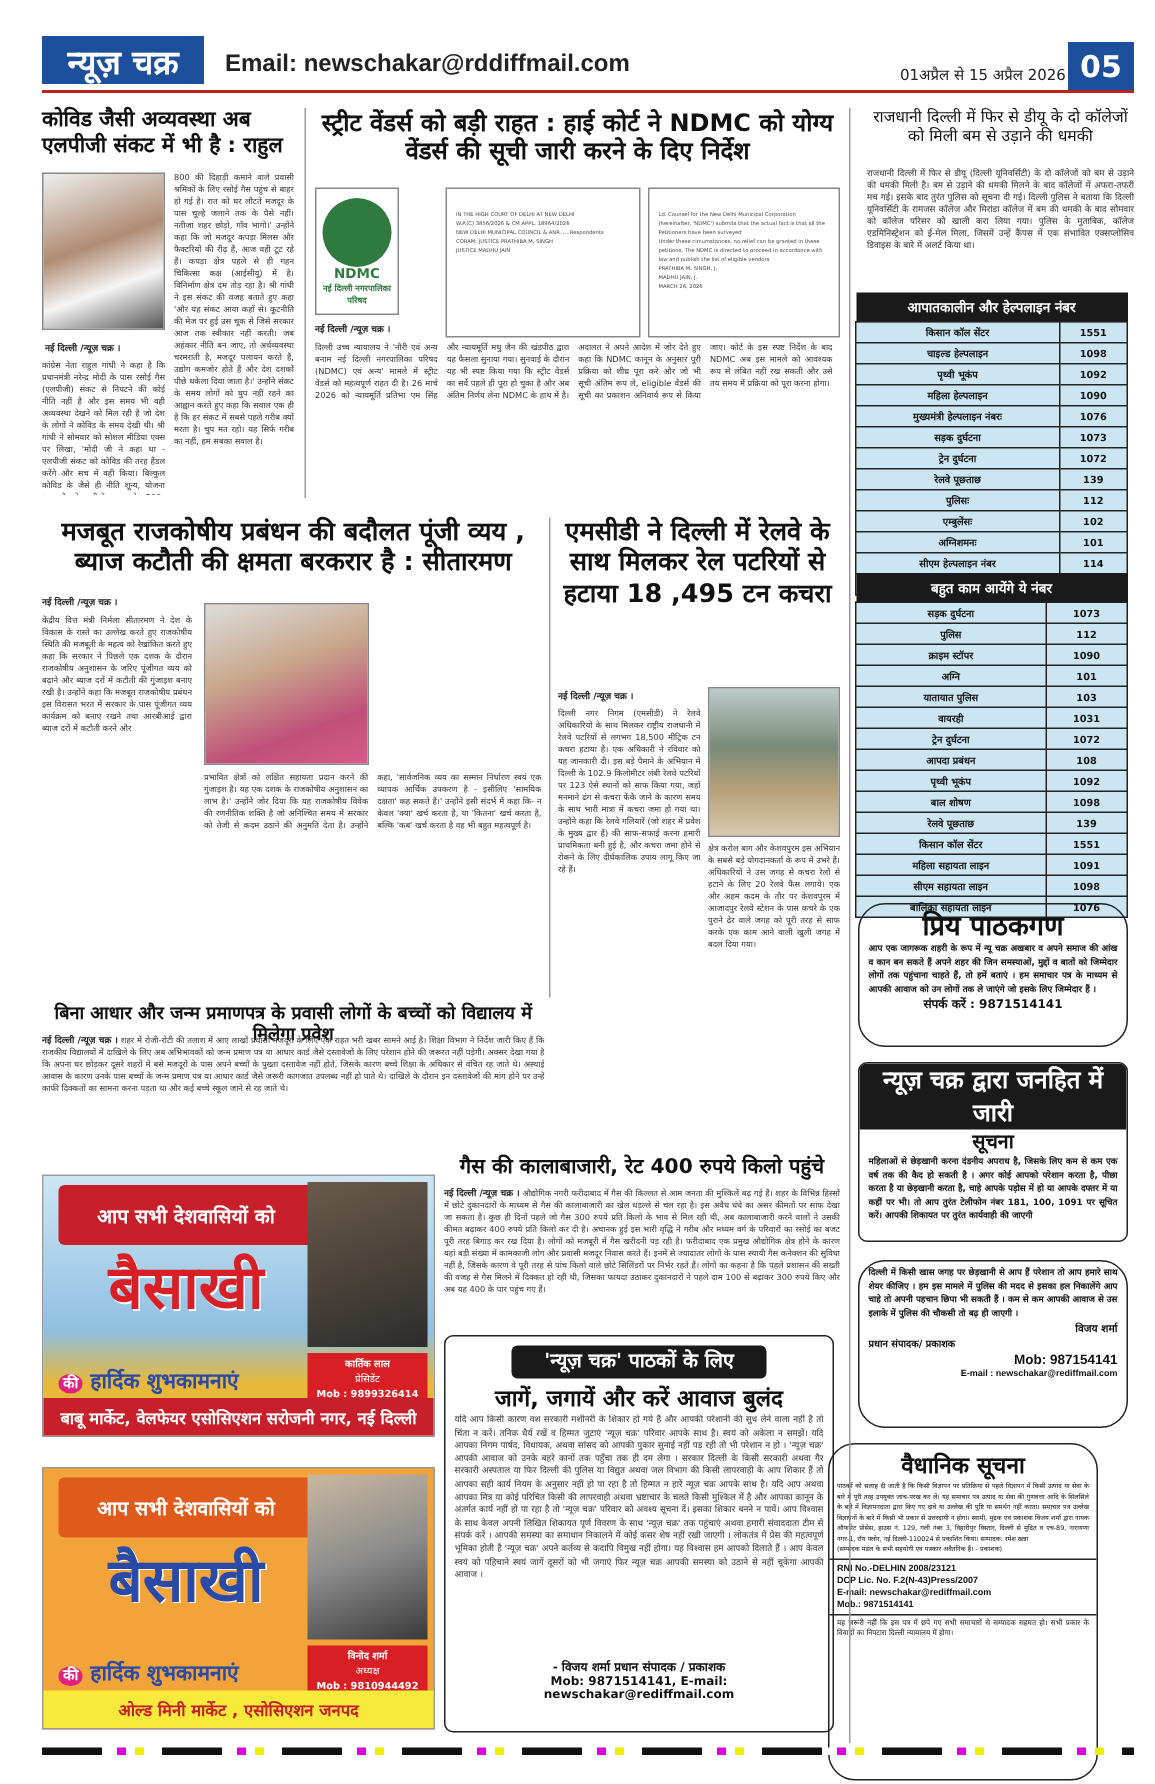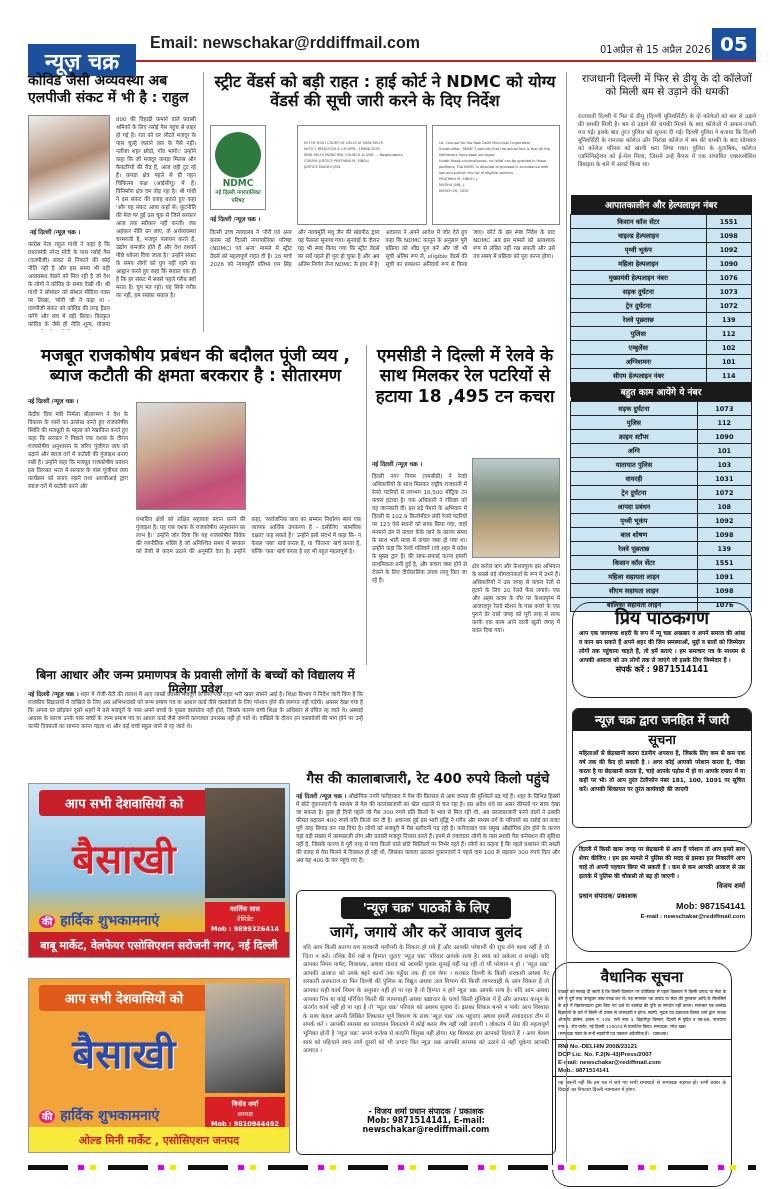--- a/index.html
+++ b/index.html
@@ -1,35 +1,35 @@
 <!DOCTYPE html>
 <html><head>
 <meta charset="utf-8">
 <style>
 *{box-sizing:border-box;margin:0;padding:0}
 body{width:770px;height:1189px;background:#fff;font-family:"DejaVu Sans",sans-serif;color:#111;position:relative;overflow:hidden}
 .abs{position:absolute}
 .masthead{left:28px;top:28px;width:728px;height:34px;border-bottom:2px solid #b22;}
-.logo{left:28px;top:44px;width:108px;height:32px;background:#1c4f9c;color:#fff;font-weight:bold;font-size:22px;display:flex;align-items:center;justify-content:center}
+.logo{left:28px;top:24px;width:108px;height:32px;background:#1c4f9c;color:#fff;font-weight:bold;font-size:22px;display:flex;align-items:center;justify-content:center}
 .email{left:150px;top:34px;font-family:"Liberation Sans",sans-serif;font-weight:bold;font-size:16px;color:#222}
 .date{left:600px;top:42px;font-size:10px;color:#222}
 .pageno{left:712px;top:28px;width:44px;height:32px;background:#1c4f9c;color:#fff;font-weight:bold;font-size:20px;display:flex;align-items:center;justify-content:center}
 .hl{font-weight:bold;color:#111;line-height:1.2;text-align:center}
 .body{font-size:5.5px;line-height:8px;color:#333;text-align:justify;overflow:hidden}
 .dateline{font-size:6px;font-weight:bold;color:#222}
 .photo{background:linear-gradient(135deg,#ddd,#999);border:1px solid #888}
 table.tbl{border-collapse:collapse;width:100%;font-size:6.5px}
 table.tbl th{background:#1a1a1a;color:#fff;font-size:9px;padding:3px 0;text-align:center}
 table.tbl td{background:#cbe6f2;border:1px solid #222;padding:2px 4px;text-align:center;font-weight:bold;height:12.4px}
 .box{border:1.5px solid #222;border-radius:18px;padding:4px 6px;font-size:6.5px;line-height:10px;text-align:justify}
 .boxtitle{font-size:18px;font-weight:bold;text-align:center;line-height:22px}
 .blackbar{background:#1a1a1a;color:#fff;font-weight:bold;text-align:center}
 .ad1{left:28px;top:783px;width:262px;height:175px;background:linear-gradient(180deg,#cde6f5 0%,#8fbfe2 60%,#e8b83a 80%);border:1px solid #999}
 .ad2{left:28px;top:978px;width:262px;height:175px;background:#f2a33a;border:1px solid #999}
-.adtop{position:absolute;left:10px;top:6px;width:170px;height:26px;border-radius:4px;color:#fff;font-weight:bold;font-size:13px;display:flex;align-items:center;justify-content:center}
+.adtop{position:absolute;left:10px;top:6px;width:170px;height:40px;border-radius:4px;color:#fff;font-weight:bold;font-size:13px;display:flex;align-items:center;justify-content:center}
 .adbig{position:absolute;left:10px;top:50px;width:170px;font-size:40px;font-weight:bold;text-align:center;line-height:50px}
 .adwish{position:absolute;left:10px;top:126px;font-size:14px;font-weight:bold}
 .adbottom{position:absolute;left:0;bottom:0;width:100%;height:25px;display:flex;align-items:center;justify-content:center;font-size:11px;font-weight:bold}
 .adphoto{position:absolute;right:4px;top:4px;width:80px;height:110px;background:linear-gradient(160deg,#6a5a4a,#2c2c2c)}
 .adname{position:absolute;right:4px;top:118px;width:80px;height:34px;background:#d81f26;color:#fff;text-align:center;font-size:6.5px;line-height:10px;padding-top:2px}
 .notice{left:296px;top:890px;width:260px;height:265px;border:1.5px solid #222;border-radius:6px;padding:4px 6px}
 </style>
 </head>
 <body>
 
@@ -259,21 +259,21 @@
   <div style="text-align:center;font-size:8px;font-weight:bold">Mob: 9871514141, E-mail: newschakar@rediffmail.com</div>
 </div>
 
 <div class="abs box" style="left:572px;top:602px;width:180px;height:96px">
   <div class="boxtitle">प्रिय पाठकगण</div>
   <div style="font-size:5.8px;line-height:9px;font-weight:bold">आप एक जागरूक शहरी के रूप में न्यू चक्र अखबार व अपने समाज की आंख व कान बन सकते हैं अपने शहर की जिन समस्याओं, मुद्दों व बातों को जिम्मेदार लोगों तक पहुंचाना चाहते हैं, तो हमें बताएं । हम समाचार पत्र के माध्यम से आपकी आवाज को उन लोगों तक ले जाएंगे जो इसके लिए जिम्मेदार हैं ।</div>
   <div style="text-align:center;font-size:8px;font-weight:bold;margin-top:0">संपर्क करें : 9871514141</div>
 </div>
 
 <div class="abs" style="left:572px;top:708px;width:180px;height:120px;border:1.5px solid #222;border-radius:6px;overflow:hidden">
-  <div class="blackbar" style="font-size:12px;line-height:22px">न्यूज़ चक्र द्वारा जनहित में जारी</div>
+  <div class="blackbar" style="font-size:16px;line-height:22px">न्यूज़ चक्र द्वारा जनहित में जारी</div>
   <div style="text-align:center;font-size:13px;font-weight:bold;line-height:18px">सूचना</div>
   <div style="font-size:5.8px;line-height:9px;font-weight:bold;padding:0 6px;text-align:justify">महिलाओं से छेड़खानी करना दंडनीय अपराध है, जिसके लिए कम से कम एक वर्ष तक की कैद हो सकती है । अगर कोई आपको परेशान करता है, पीछा करता है या छेड़खानी करता है, चाहे आपके पड़ोस में हो या आपके दफ्तर में या कहीं पर भी। तो आप तुरंत टेलीफोन नंबर 181, 100, 1091 पर सूचित करें। आपकी शिकायत पर तुरंत कार्यवाही की जाएगी</div>
 </div>
 
 <div class="abs box" style="left:572px;top:840px;width:180px;height:112px">
   <div style="font-size:5.8px;line-height:9px;font-weight:bold">दिल्ली में किसी खास जगह पर छेड़खानी से आप हैं परेशान तो आप हमारे साथ शेयर कीजिए । हम इस मामले में पुलिस की मदद से इसका हल निकालेंगे आप चाहे तो अपनी पहचान छिपा भी सकती हैं । कम से कम आपकी आवाज से उस इलाके में पुलिस की चौकसी तो बढ़ ही जाएगी ।</div>
   <div style="text-align:right;font-size:7px;font-weight:bold">विजय शर्मा</div>
   <div style="text-align:left;font-size:6.5px;font-weight:bold">प्रधान संपादक/ प्रकाशक</div>
   <div style="text-align:right;font-size:9px;font-weight:bold;font-family:'Liberation Sans',sans-serif">Mob: 987154141</div>
   <div style="text-align:right;font-size:6px;font-weight:bold;font-family:'Liberation Sans',sans-serif">E-mail : newschakar@rediffmail.com</div>

